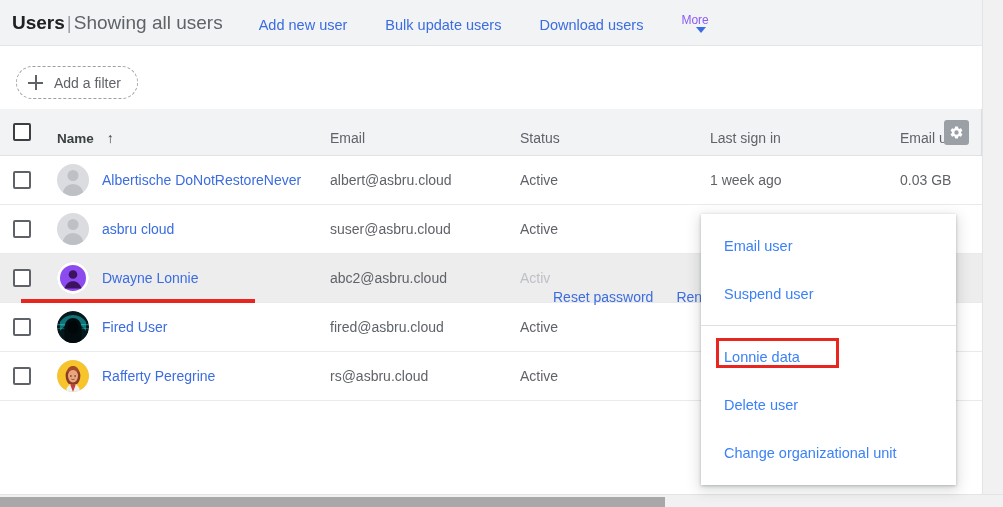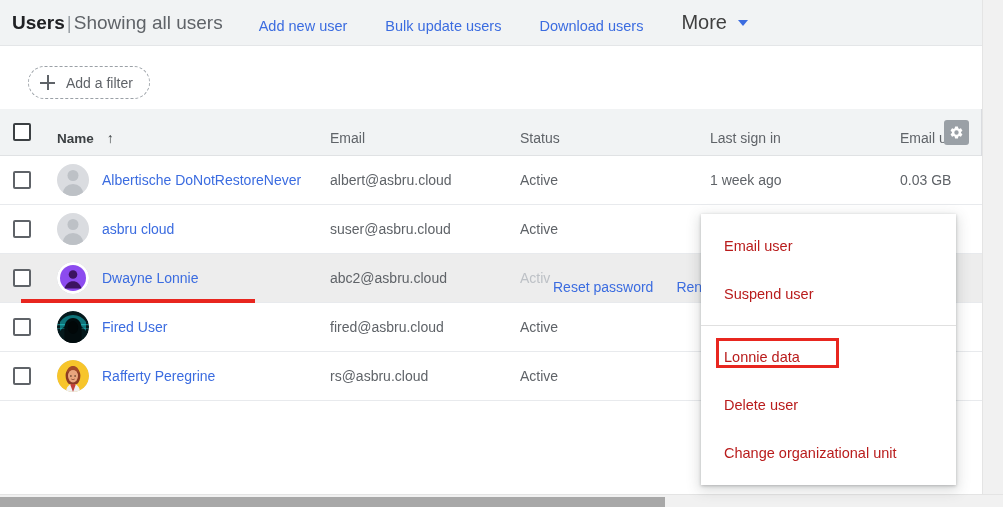--- a/index.html
+++ b/index.html
@@ -50,36 +50,37 @@
   .tb-link {
     color: #3b6ce0;
     font-size: 14.5px;
     margin-right: 38px;
     white-space: nowrap;
     cursor: pointer;
   }
   .tb-more {
     display: flex;
     align-items: center;
-    color: #404040;
-    font-size: 20px;
-    cursor: pointer;
+    color: #8b5cf6;
+    font-size: 12px;
+    cursor: pointer;
+    flex-direction: column;
   }
   .caret {
     width: 0; height: 0;
     border-left: 5px solid transparent;
     border-right: 5px solid transparent;
     border-top: 6px solid #3b6ce0;
     margin-left: 11px;
   }
 
   
   .filterbar {
     position: absolute;
-    left: 16px; top: 46px;
+    left: 4px; top: 46px;
     width: 982px;
     height: 73px;
     background: #ffffff;
     box-sizing: border-box;
     display: flex;
     align-items: center;
   }
   .add-filter {
     margin-left: 12px;
     height: 33px;
@@ -212,21 +213,21 @@
   .txt {
     font-size: 14px;
     color: #5f6368;
     white-space: nowrap;
   }
   .txt.faint { color: #bdc1c6; }
 
   .row-actions {
     position: absolute;
     left: 553px;
-    top: 8px; height: 49px;
+    top: 18px; height: 49px;
     display: flex;
     align-items: center;
     white-space: nowrap;
   }
   .row-actions .act {
     color: #3b6ce0;
     font-size: 14px;
     margin-right: 23px;
     cursor: pointer;
   }
@@ -274,21 +275,21 @@
     z-index: 60;
     padding: 8px 0;
     box-sizing: border-box;
   }
   .menu-item {
     height: 48px;
     display: flex;
     align-items: center;
     padding-left: 23px;
     font-size: 14.5px;
-    color: #b91c1c;
+    color: #3b82f6;
     cursor: pointer;
     box-sizing: border-box;
   }
   .menu-sep {
     height: 1px;
     background: #e0e0e0;
     margin: 7px 0;
   }
   .menu-item.highlight {
     position: relative;

